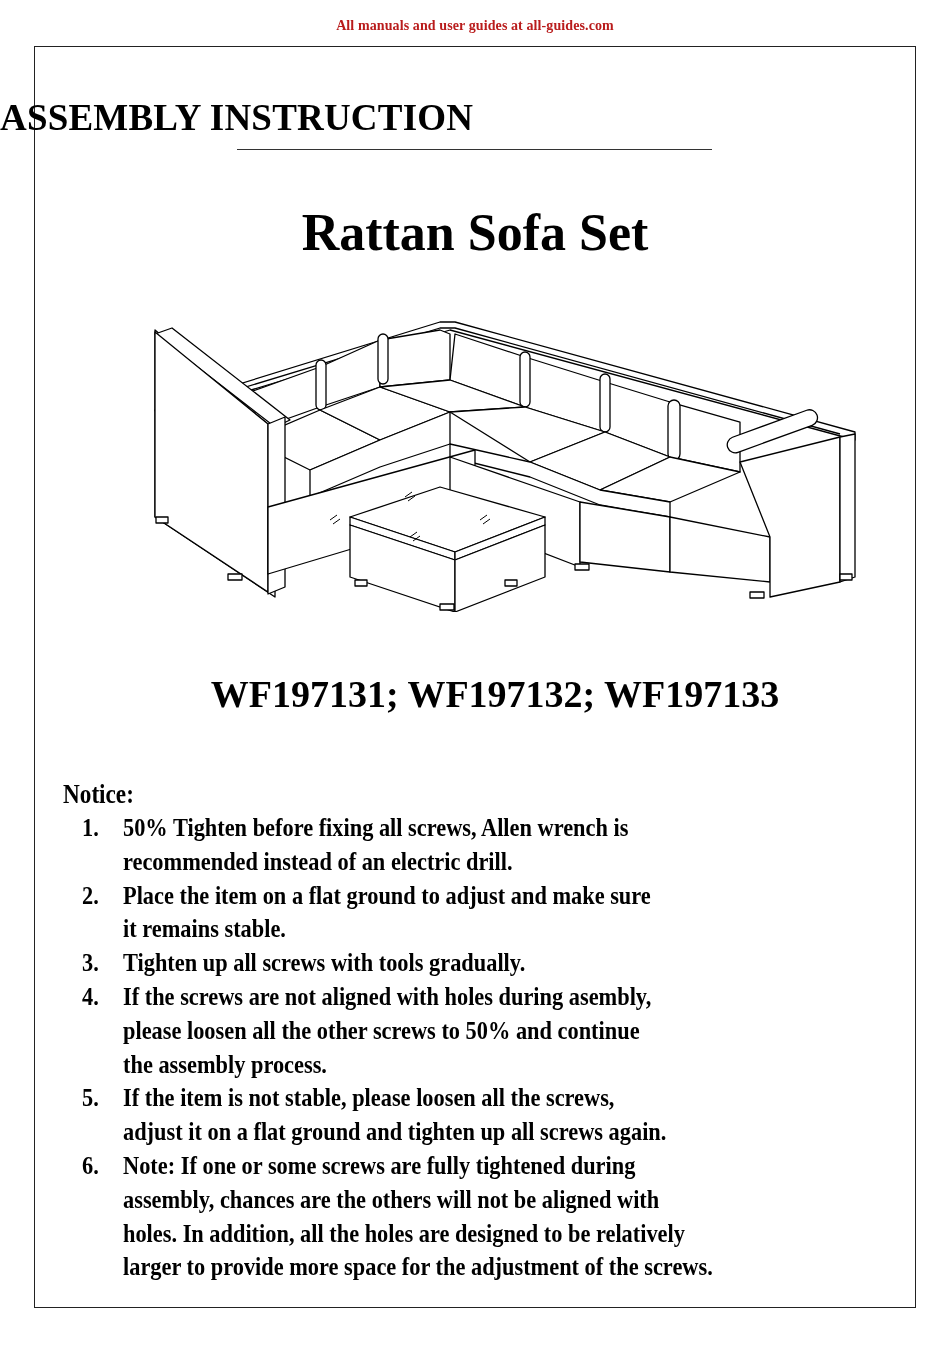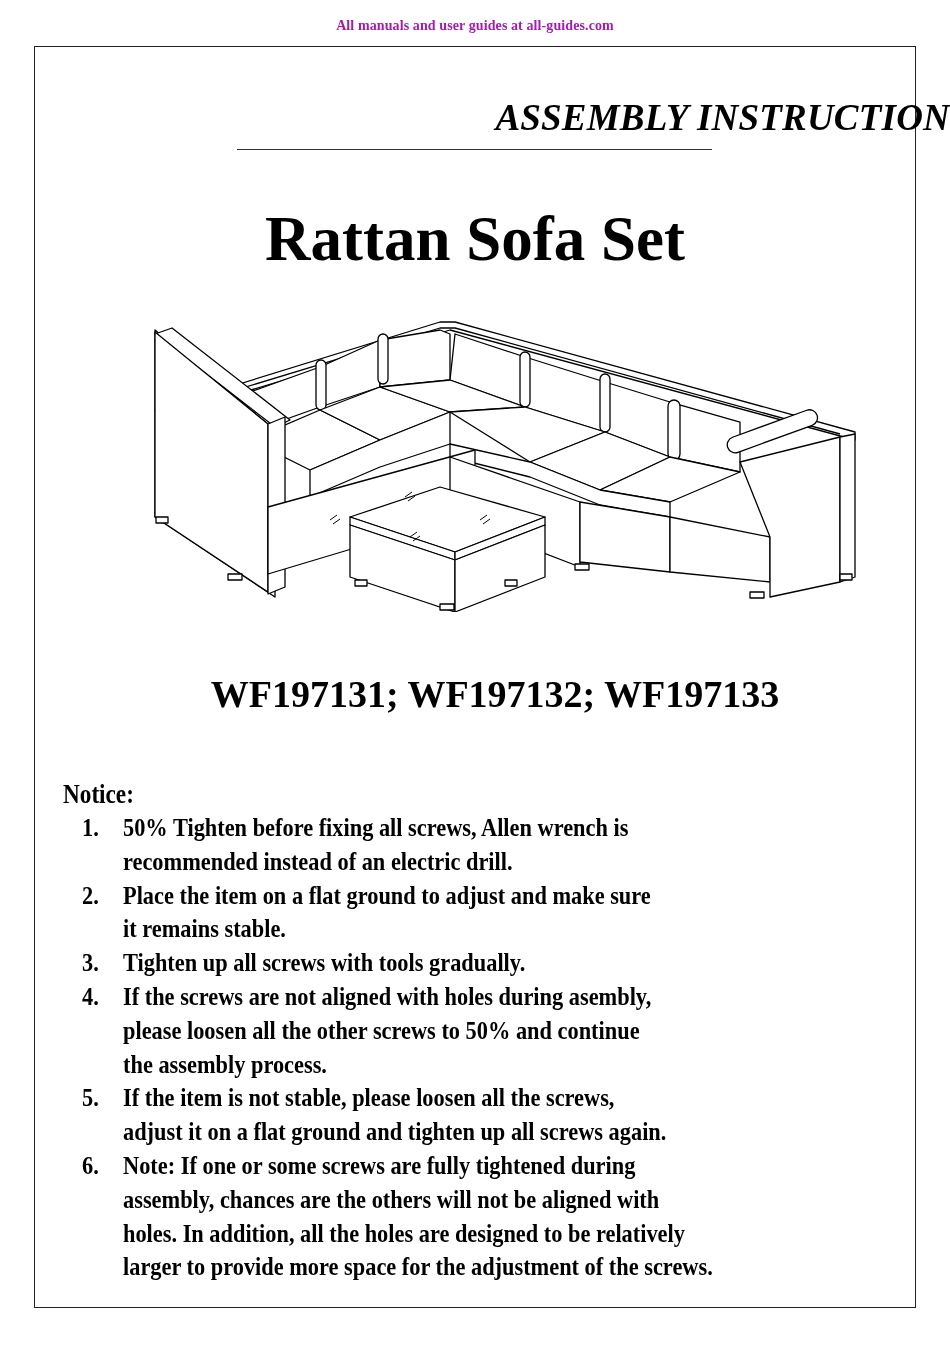--- a/index.html
+++ b/index.html
@@ -17,59 +17,58 @@
     }
     .watermark {
       position: absolute;
       top: 18px;
       left: 0;
       width: 950px;
       text-align: center;
       font-family: "Liberation Serif", serif;
       font-weight: bold;
       font-size: 14px;
-      color: #a21caf;
+      color: #b91c1c;
       letter-spacing: 0.1px;
     }
     .frame {
       position: absolute;
       left: 34px;
       top: 46px;
       width: 882px;
       height: 1262px;
       border: 1.5px solid #222;
       box-sizing: border-box;
     }
     .doc-heading {
       position: absolute;
       left: 0;
       top: 96px;
       width: 950px;
-      text-align: right;
+      text-align: left;
       font-weight: bold;
       font-size: 37px;
       letter-spacing: 0.2px;
-      font-style: italic;
     }
     .heading-rule {
       position: absolute;
       left: 237px;
       top: 149px;
       width: 475px;
       height: 0;
       border-top: 1.5px solid #333;
     }
     .product-title {
       position: absolute;
       left: 0;
       top: 203px;
       width: 950px;
       text-align: center;
       font-weight: bold;
-      font-size: 63px;
+      font-size: 52px;
     }
     .illustration {
       position: absolute;
       left: 150px;
       top: 312px;
       width: 710px;
       height: 300px;
     }
     .model-numbers {
       position: absolute;

